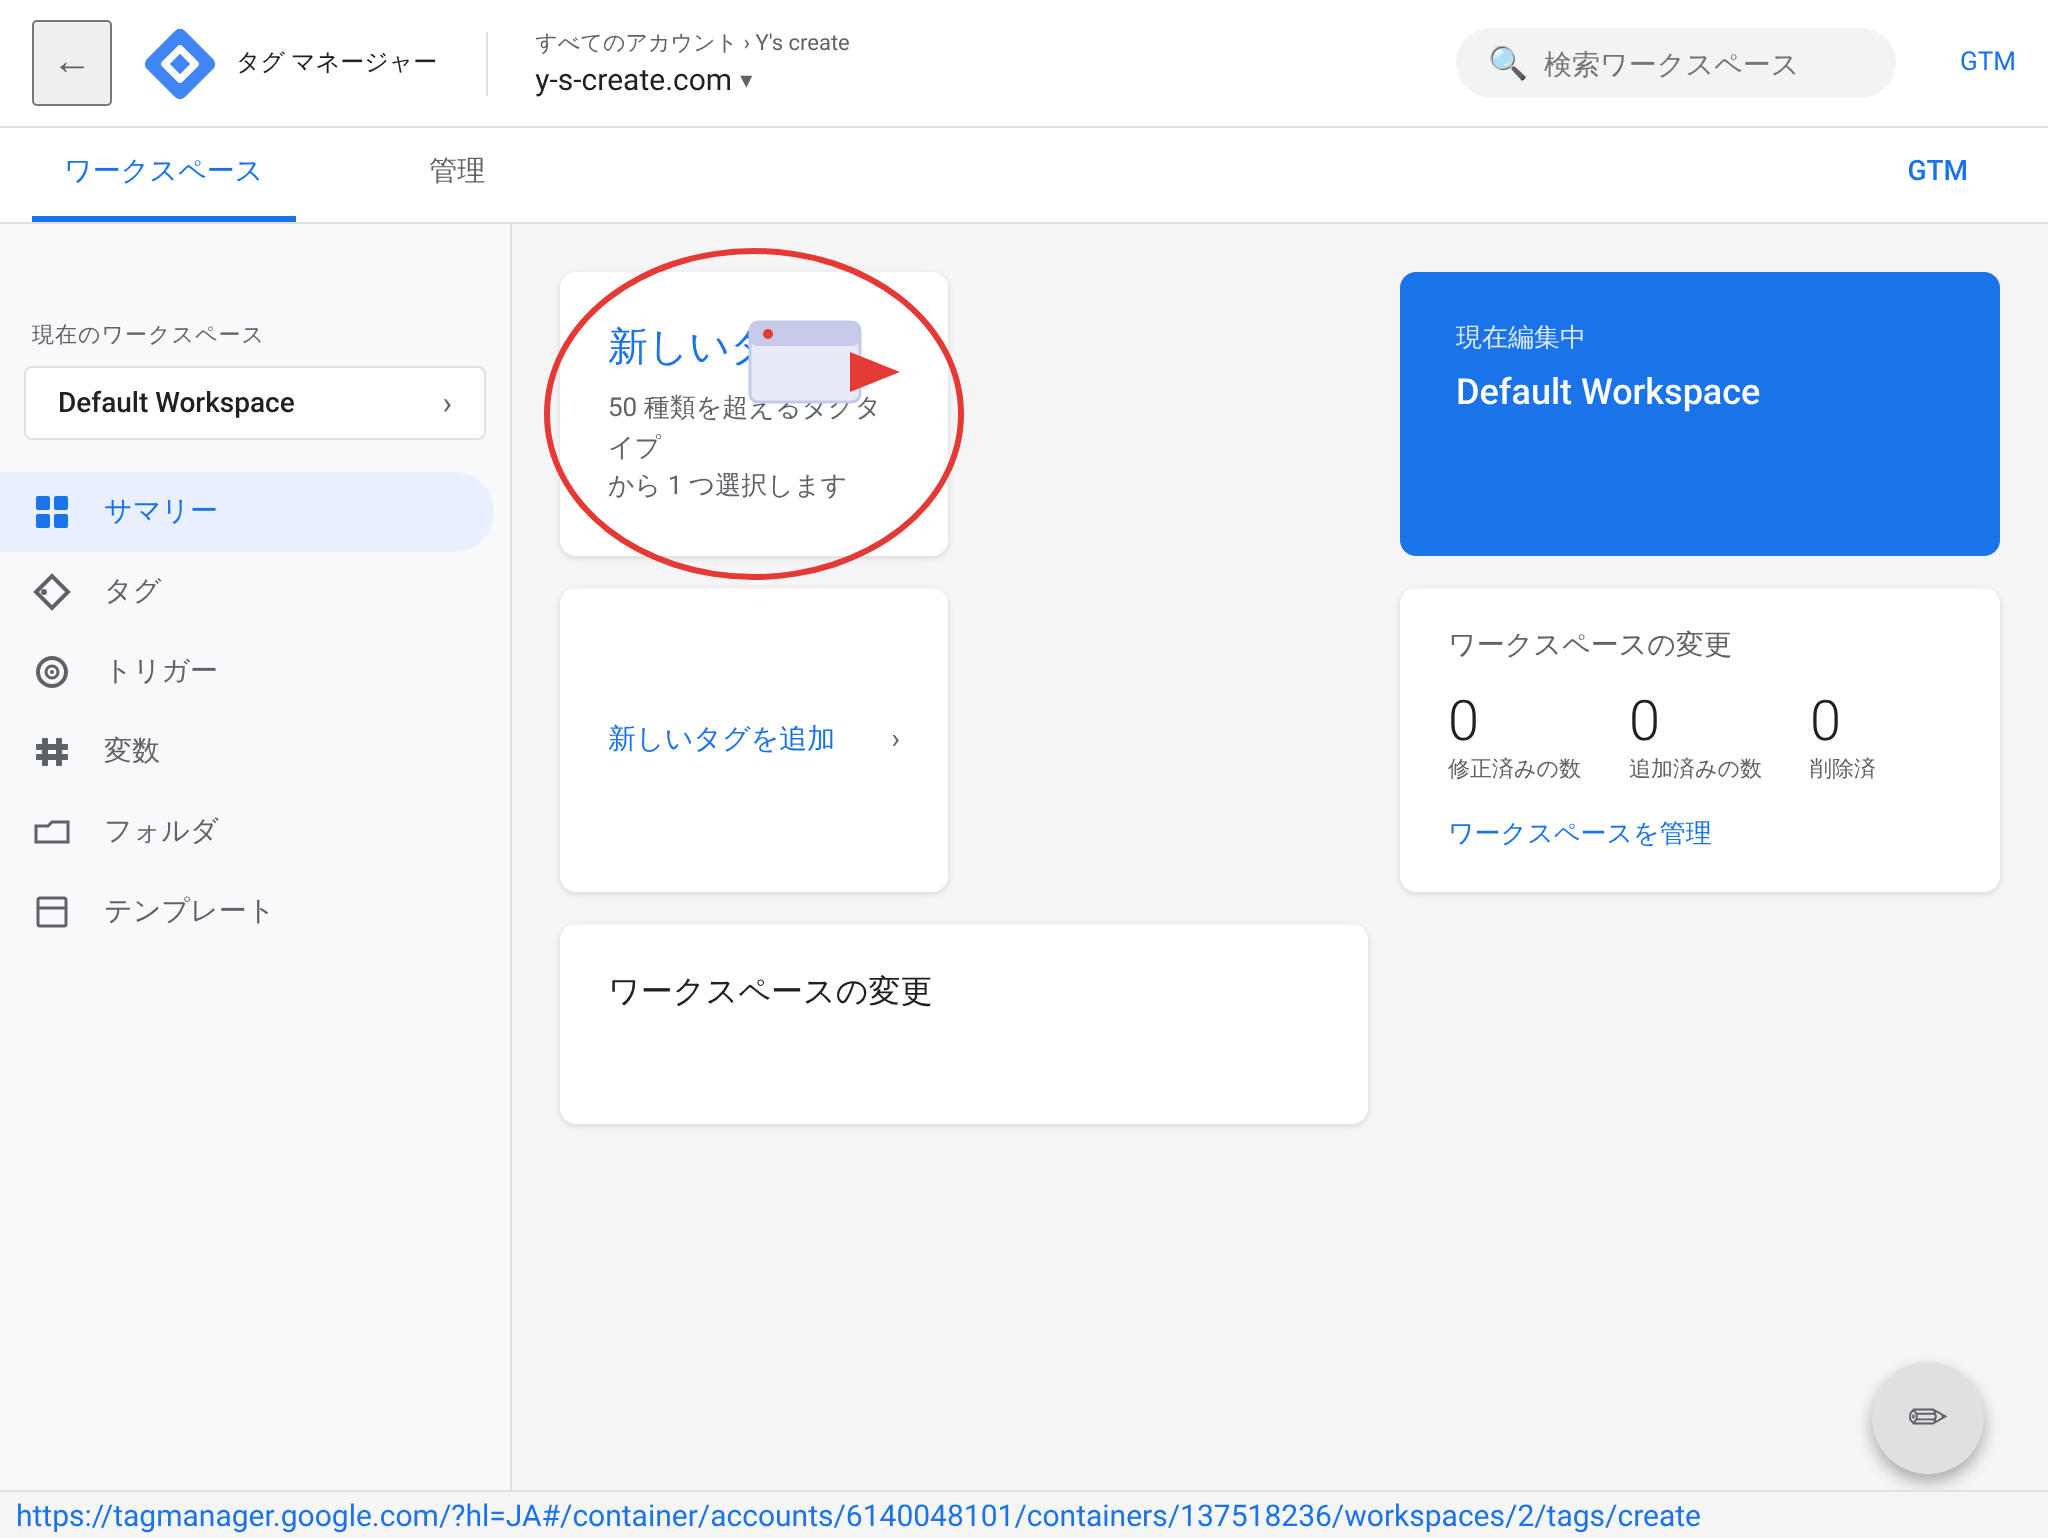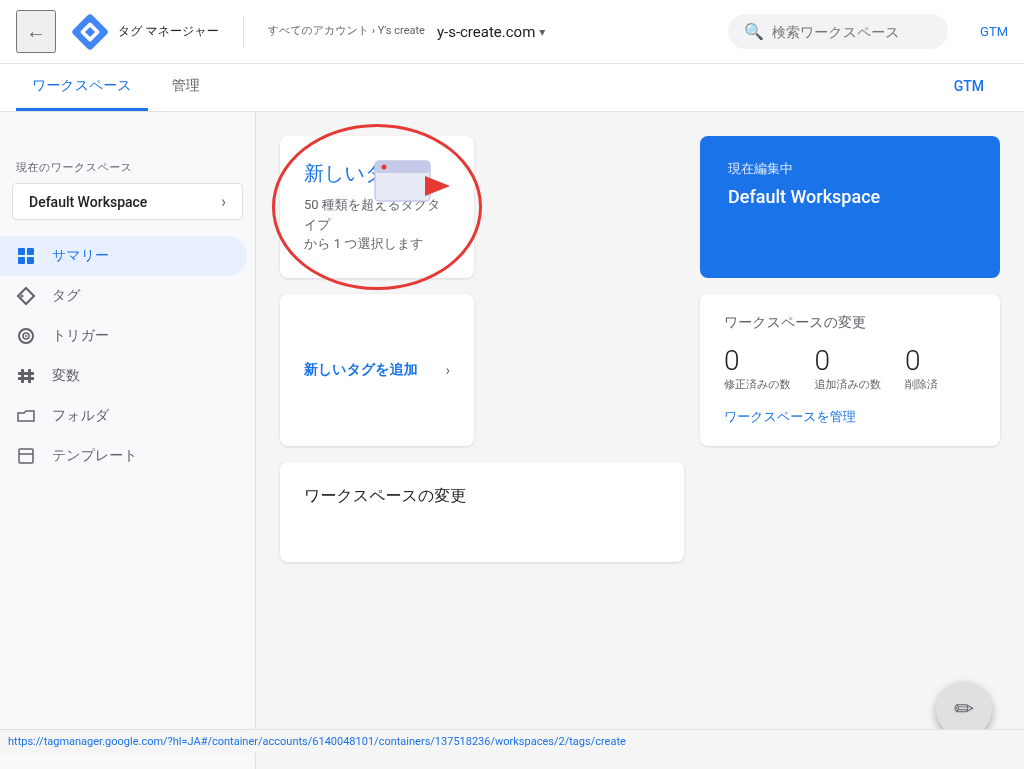--- a/index.html
+++ b/index.html
@@ -37,21 +37,22 @@
       white-space: nowrap;
     }
     .header-divider {
       width: 1px;
       height: 32px;
       background: #e0e0e0;
       margin: 0 8px;
     }
     .header-breadcrumb {
       display: flex;
-      gap: 12px;
+      flex-direction: column;
+      gap: 2px;
     }
     .breadcrumb-top {
       font-size: 11px;
       color: #5f6368;
     }
     .breadcrumb-account {
       display: flex;
       align-items: center;
       gap: 4px;
       font-size: 15px;
@@ -92,20 +93,21 @@
     }
 
     
     .nav-tabs {
       display: flex;
       align-items: flex-start;
       background: #fff;
       border-bottom: 1px solid #e0e0e0;
       padding: 0 16px;
       height: 48px;
+      gap: 43px;
     }
     .nav-tab {
       display: flex;
       align-items: center;
       height: 100%;
       padding: 0 16px;
       font-size: 14px;
       color: #5f6368;
       cursor: pointer;
       border-bottom: 3px solid transparent;
@@ -245,21 +247,20 @@
       background: #fff;
       border-radius: 8px;
       box-shadow: 0 1px 3px rgba(0,0,0,0.12);
       cursor: pointer;
       grid-column: 1;
       grid-row: 2;
     }
     .add-tag-text {
       color: #1a73e8;
       font-size: 14px;
-      font-weight: bold;
     }
 
     .card-description {
       grid-column: 2;
       grid-row: 1 / 3;
       padding: 24px;
       display: flex;
       flex-direction: column;
       box-shadow: 0 1px 3px rgba(0,0,0,0.12);
     }
@@ -370,30 +371,30 @@
       justify-content: center;
       box-shadow: 0 4px 8px rgba(0,0,0,0.3);
       cursor: pointer;
       font-size: 24px;
       color: #5f6368;
     }
 
     
     .status-bar {
       position: fixed;
-      bottom: 16px;
+      bottom: 0;
       left: 0;
       right: 0;
       height: 24px;
       background: #f5f5f5;
       border-top: 1px solid #e0e0e0;
       display: flex;
       align-items: center;
       padding: 0 8px;
-      font-size: 11px;
+      font-size: 15px;
       color: #1a73e8;
     }
   </style>
 </head>
 <body>
 
 <header class="header">
   <button class="header-back">
     <span>←</span>
   </button>

